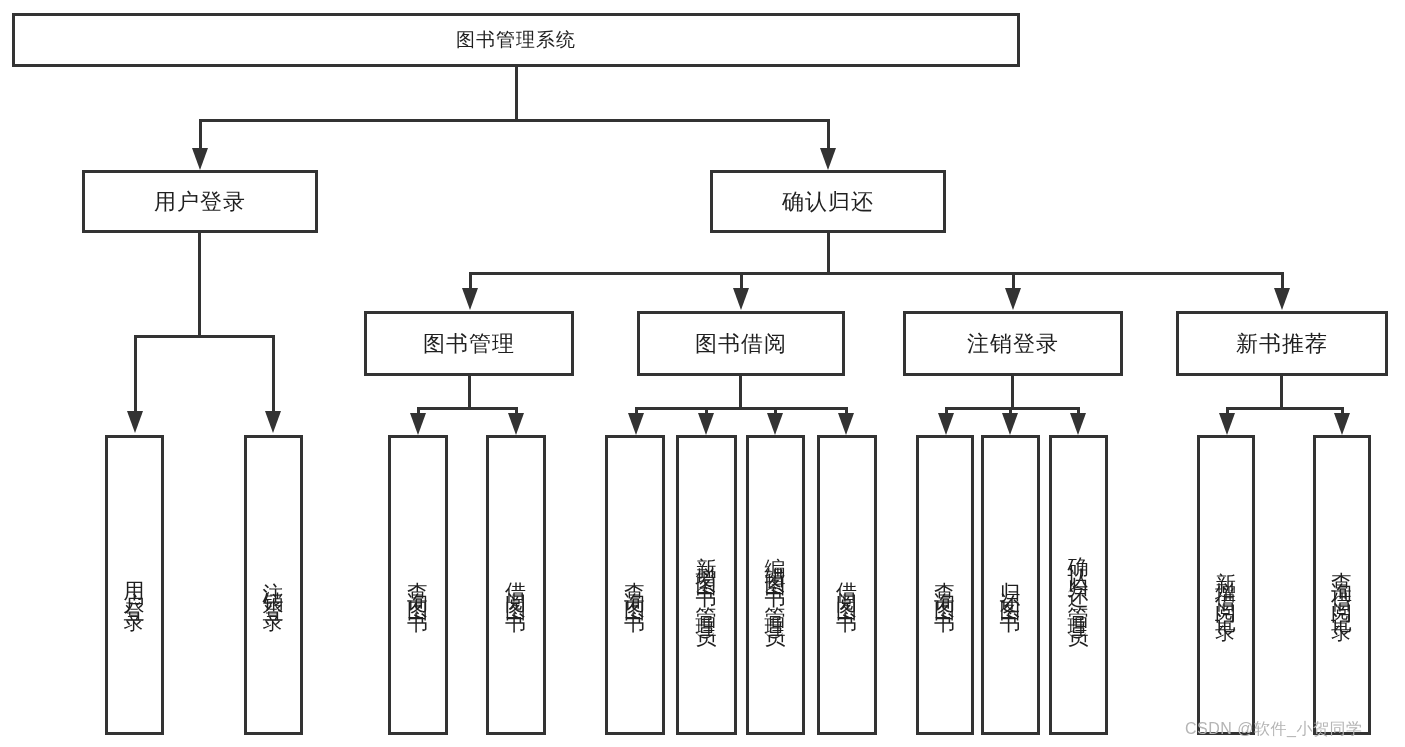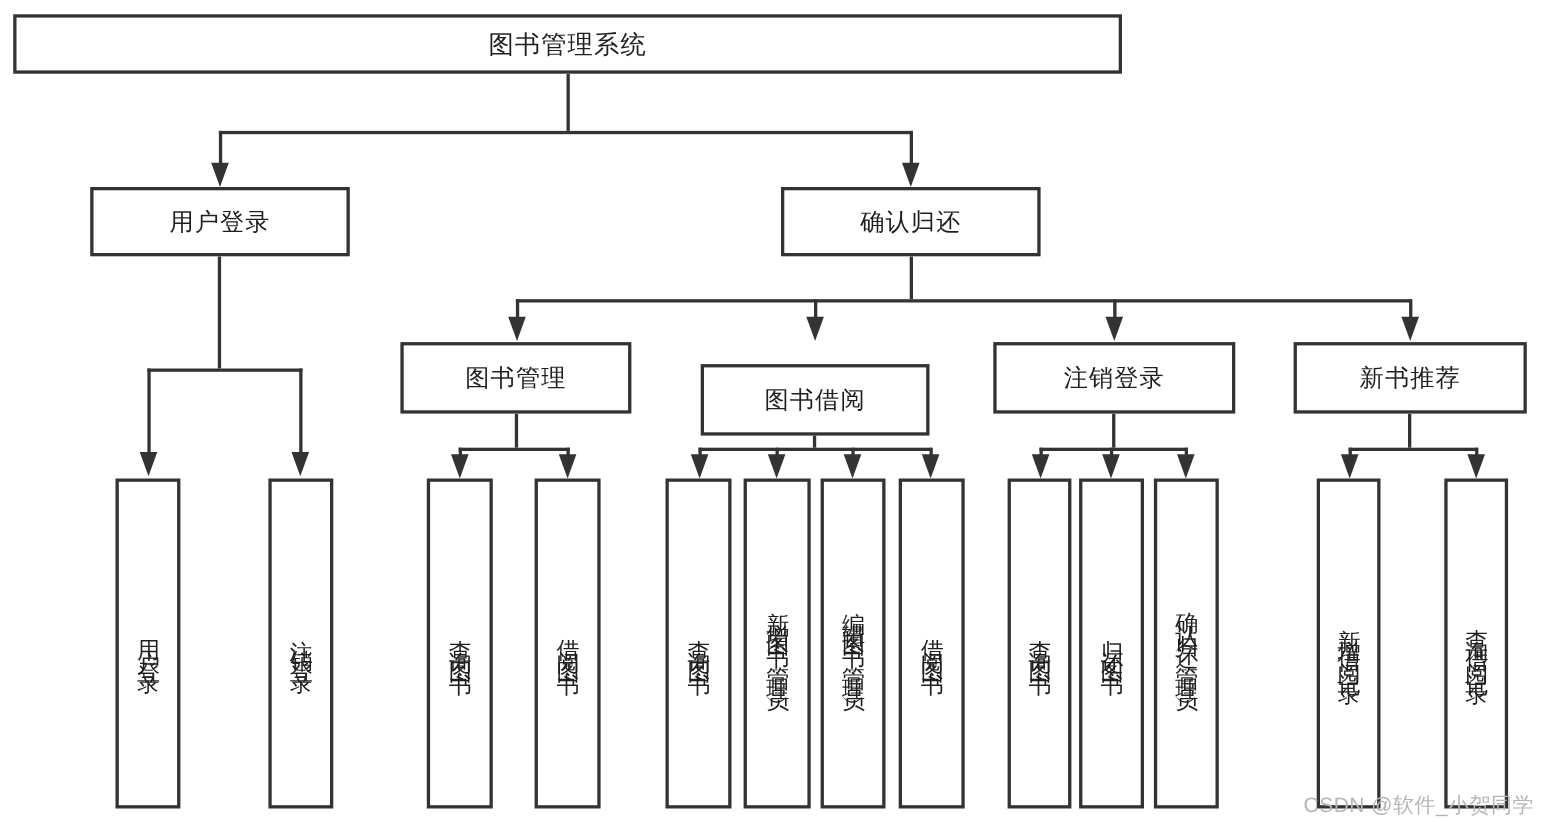--- a/index.html
+++ b/index.html
@@ -23,29 +23,29 @@
   .hline,.vline{position:absolute;background:#333333;z-index:1;}
   .hline{height:3px;}
   .vline{width:3px;}
   .arr{
     position:absolute;width:0;height:0;z-index:1;
     border-left:8px solid transparent;border-right:8px solid transparent;
     border-top:22px solid #333333;
   }
   .watermark{
     position:absolute;left:1185px;top:719px;z-index:5;
-    color:#b5b5b5;font-size:19px;letter-spacing:0.5px;white-space:nowrap;text-align:right;
+    color:#b5b5b5;font-size:16px;letter-spacing:0.5px;white-space:nowrap;text-align:right;
   }
 </style>
 </head>
 <body>
 
 <div id="canvas">
 
-  <div class="box" style="left:12px;top:13px;width:1008px;height:54px;font-size:23px;">
+  <div class="box" style="left:12px;top:13px;width:1008px;height:54px;font-size:19px;">
     <span>图书管理系统</span>
   </div>
 
   <div class="vline" style="left:515px;top:67px;height:52px;"></div>
   <div class="hline" style="left:199px;top:119px;width:631px;"></div>
   <div class="vline" style="left:199px;top:119px;height:31px;"></div>
   <div class="arr" style="left:192px;top:148px;"></div>
   <div class="vline" style="left:827px;top:119px;height:31px;"></div>
   <div class="arr" style="left:820px;top:148px;"></div>
 
@@ -70,21 +70,21 @@
   <div class="vline" style="left:740px;top:272px;height:18px;"></div>
   <div class="arr" style="left:733px;top:288px;"></div>
   <div class="vline" style="left:1012px;top:272px;height:18px;"></div>
   <div class="arr" style="left:1005px;top:288px;"></div>
   <div class="vline" style="left:1281px;top:272px;height:18px;"></div>
   <div class="arr" style="left:1274px;top:288px;"></div>
 
   <div class="box" style="left:364px;top:311px;width:210px;height:65px;">
     <span>图书管理</span>
   </div>
-  <div class="box" style="left:637px;top:311px;width:208px;height:65px;margin-top:20px;">
+  <div class="box" style="left:637px;top:311px;width:208px;height:65px;">
     <span>图书借阅</span>
   </div>
   <div class="box" style="left:903px;top:311px;width:220px;height:65px;">
     <span>注销登录</span>
   </div>
   <div class="box" style="left:1176px;top:311px;width:212px;height:65px;">
     <span>新书推荐</span>
   </div>
 
   <div class="vline" style="left:468px;top:376px;height:31px;"></div>

